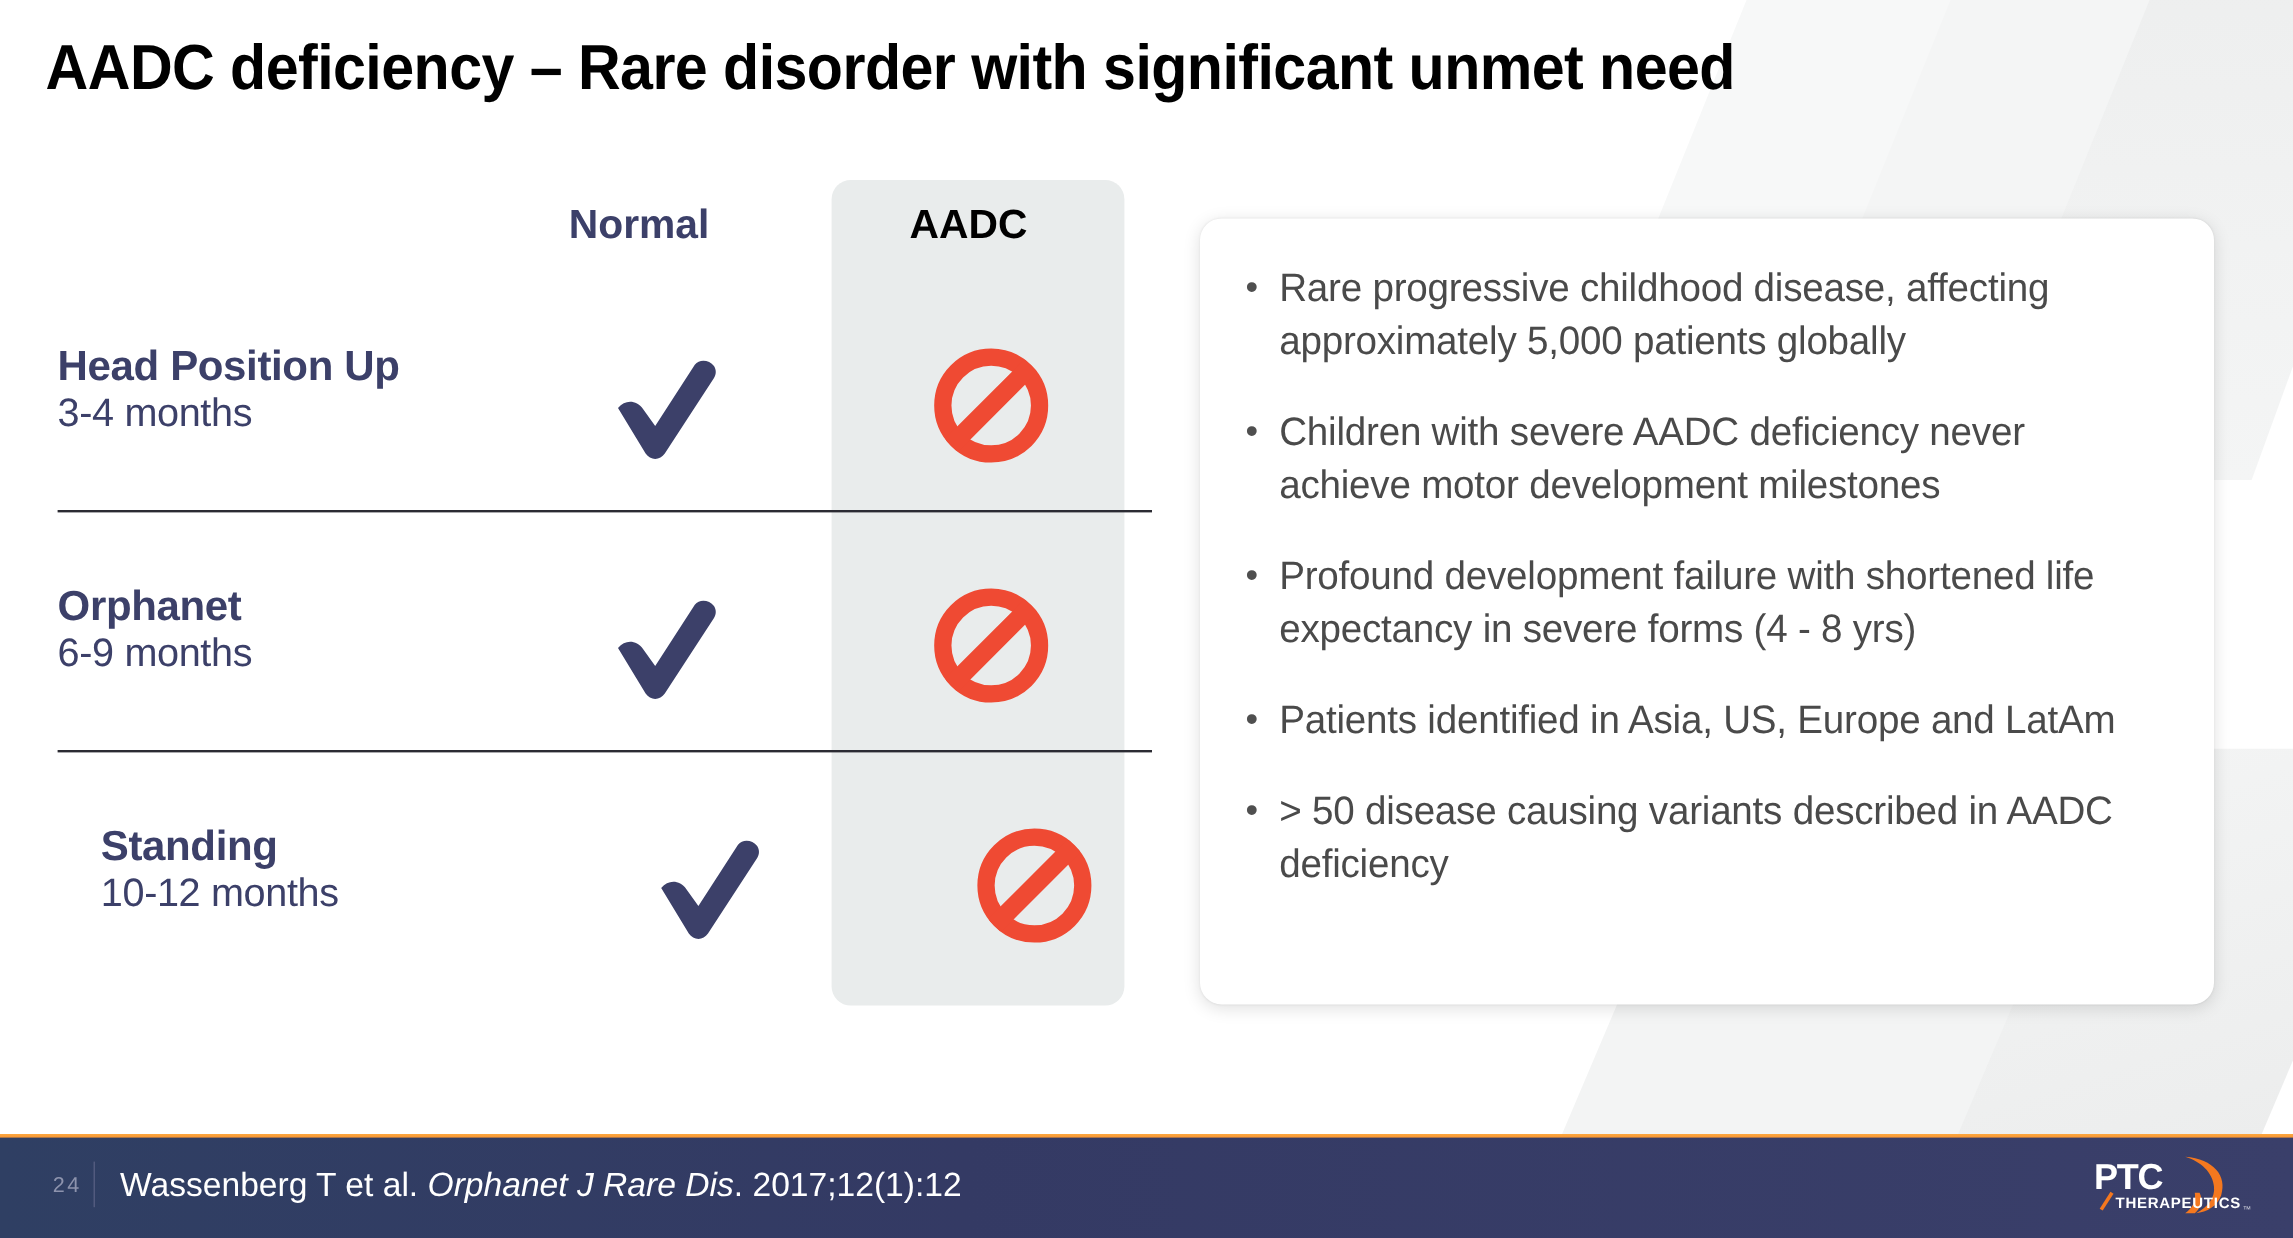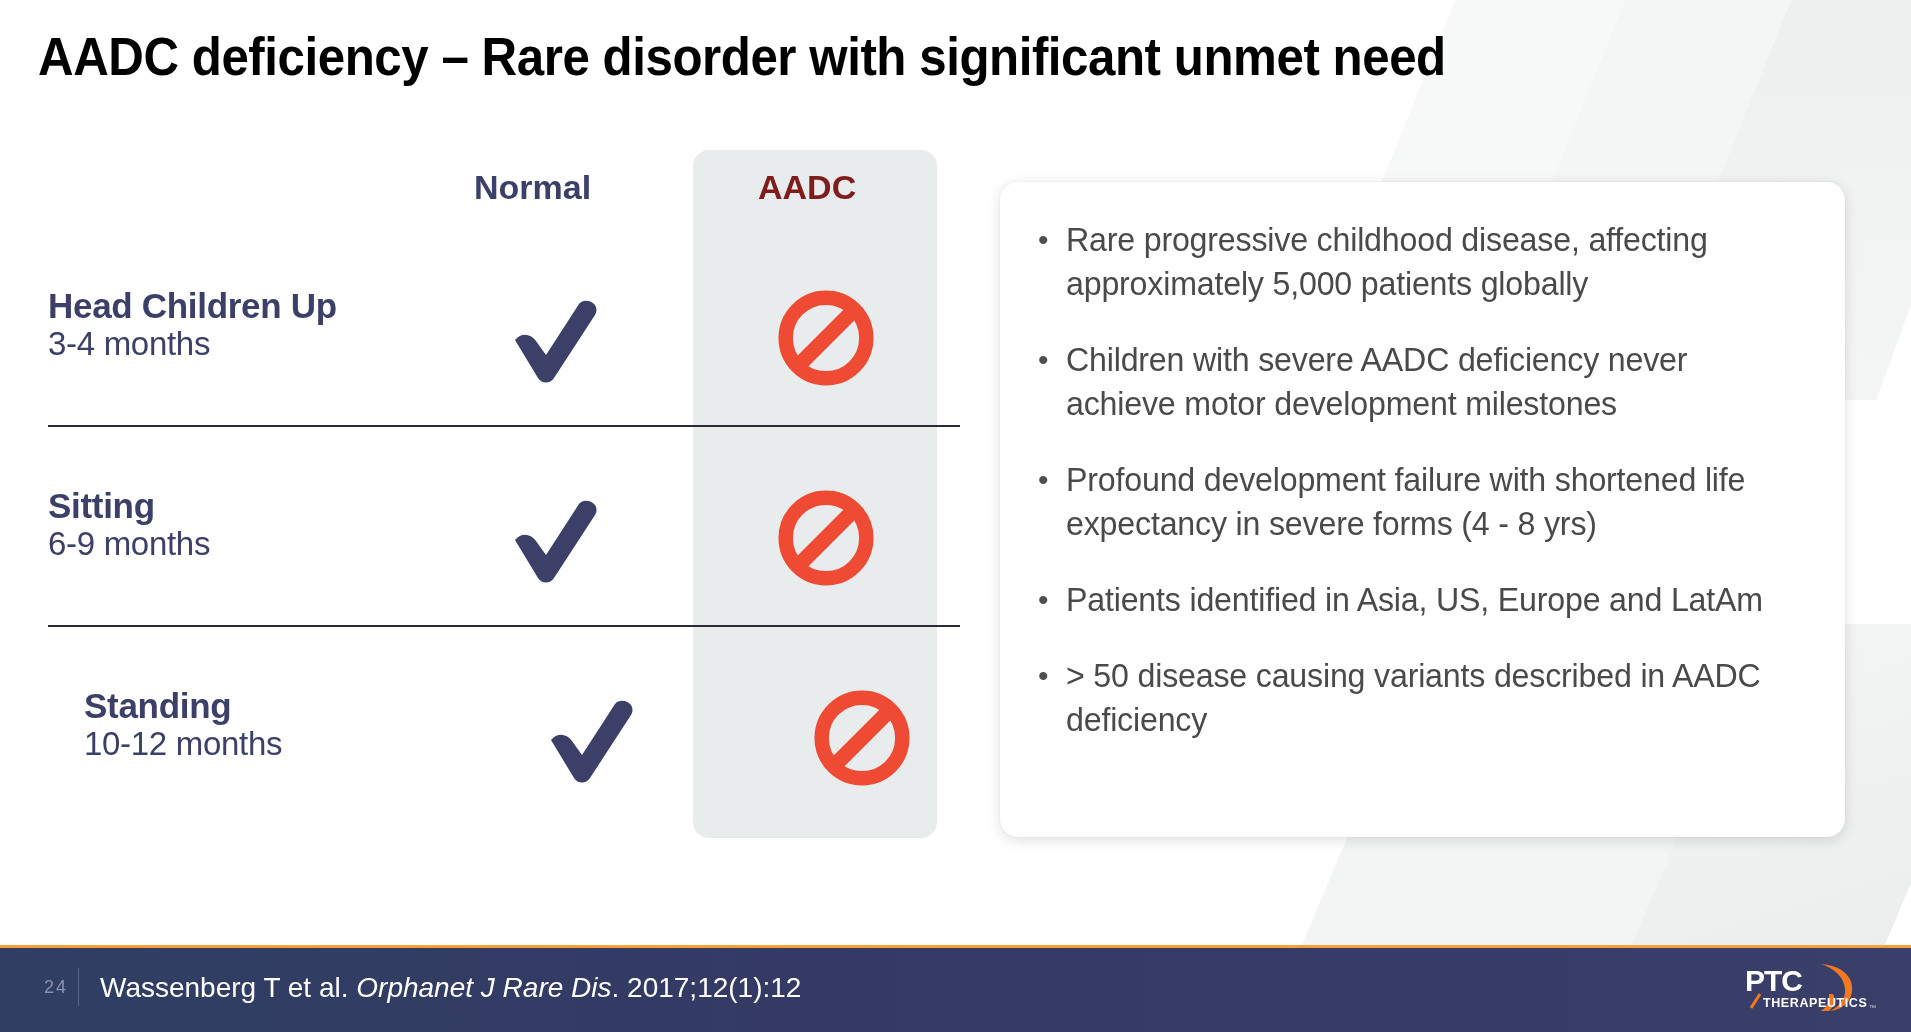--- a/index.html
+++ b/index.html
@@ -58,21 +58,21 @@
   .aadc-panel {
     position:absolute; left:693px; top:0px;
     width:244px; height:688px;
     background:#e9ecec;
     border-radius:16px;
     z-index:1;
   }
 
   .col-head { position:absolute; top:18px; font-weight:bold; font-size:34px; z-index:3; }
   .col-head-normal { left:474px; color:#3c4069; }
-  .col-head-aadc { left:758px; color:#7f1d1d; }
+  .col-head-aadc { left:758px; color:#000000; }
 
   .row { position:absolute; left:0; width:1000px; height:200px; z-index:3; }
   .row-0 { top:88px; }
   .row-1 { top:288px; }
   .row-2 { top:488px;margin-left:36px; }
 
   .row-label { position:absolute; left:48px; top:48px; }
   .row-name {
     font-size:35px; font-weight:bold; color:#3c4069;
     line-height:1.12; letter-spacing:-0.3px;
@@ -161,35 +161,35 @@
 
 <div class="table-wrap">
 
   <div class="aadc-panel"></div>
 
   <div class="col-head col-head-normal">Normal</div>
   <div class="col-head col-head-aadc">AADC</div>
 
   <div class="row row-0">
     <div class="row-label">
-      <div class="row-name">Head Children Up</div>
+      <div class="row-name">Head Position Up</div>
       <div class="row-age">3-4 months</div>
     </div>
     <svg class="check" viewBox="0 0 100 100">
       <path d="M10 52 C16 45 25 45 31 53 L41 67 L74 16 C78 11 86 12 90 17 C92 20 92 24 90 27 L49 90 C45 96 37 96 33 90 Z" fill="#3c4069"></path>
     </svg>
     <svg class="deny" viewBox="0 0 100 100">
       <circle cx="50" cy="50" r="42" fill="none" stroke="#ef4a33" stroke-width="15"></circle>
       <rect x="42" y="1" width="16" height="98" rx="2" fill="#ef4a33" transform="rotate(45 50 50)"></rect>
     </svg>
   </div>
 
   <div class="row row-1">
     <div class="row-label">
-      <div class="row-name">Sitting</div>
+      <div class="row-name">Orphanet</div>
       <div class="row-age">6-9 months</div>
     </div>
     <svg class="check" viewBox="0 0 100 100">
       <path d="M10 52 C16 45 25 45 31 53 L41 67 L74 16 C78 11 86 12 90 17 C92 20 92 24 90 27 L49 90 C45 96 37 96 33 90 Z" fill="#3c4069"></path>
     </svg>
     <svg class="deny" viewBox="0 0 100 100">
       <circle cx="50" cy="50" r="42" fill="none" stroke="#ef4a33" stroke-width="15"></circle>
       <rect x="42" y="1" width="16" height="98" rx="2" fill="#ef4a33" transform="rotate(45 50 50)"></rect>
     </svg>
   </div>

